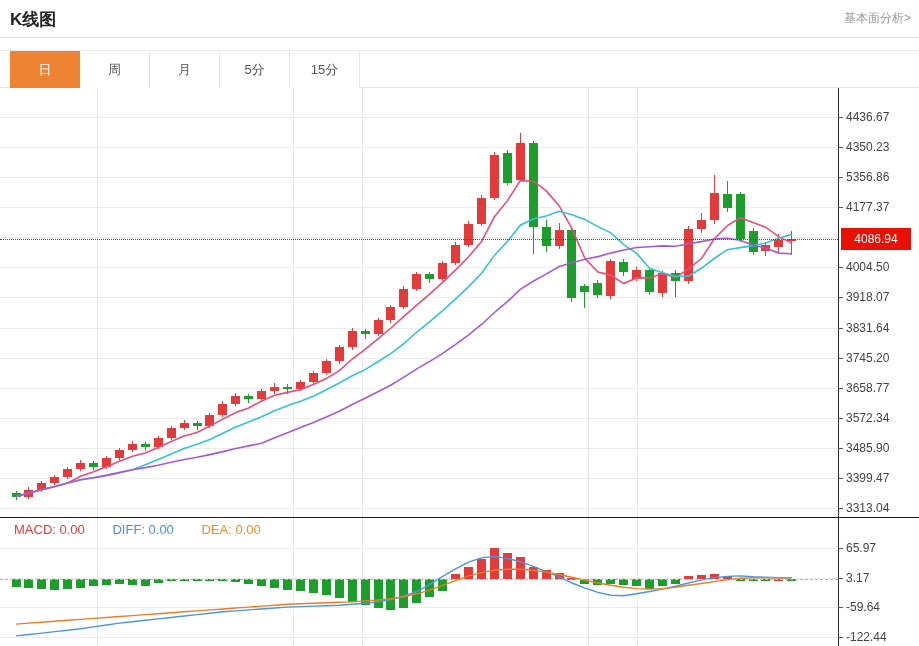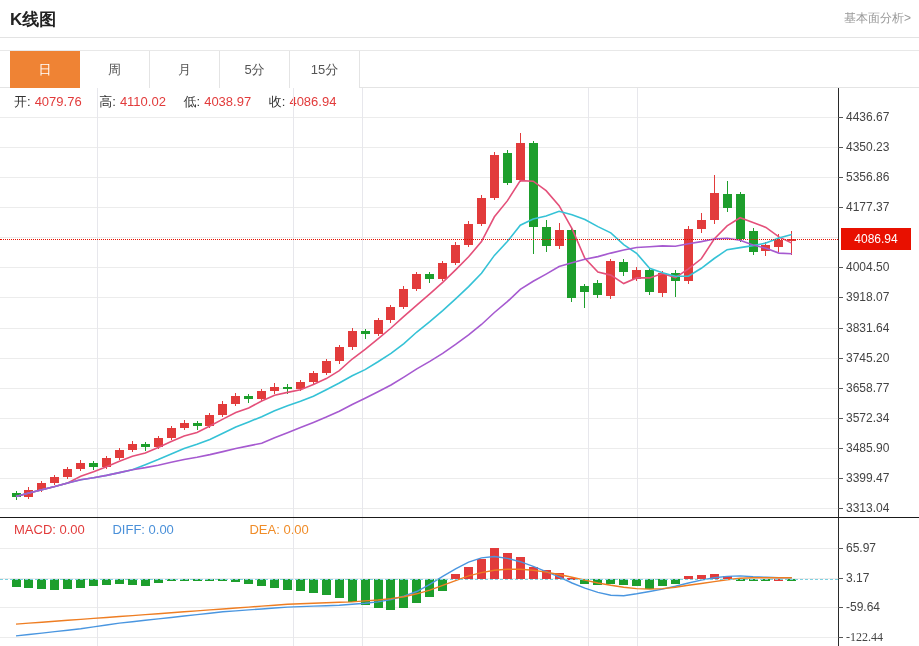--- a/index.html
+++ b/index.html
@@ -40,30 +40,24 @@
   <div class="abs tabsrow" id="tabsrow">
       <div class="tab first selected" style="left: 10px; background: rgb(239, 131, 52);">日</div>
       <div class="tab" style="left: 80px;">周</div>
       <div class="tab" style="left: 150px;">月</div>
       <div class="tab" style="left: 220px;">5分</div>
       <div class="tab" style="left: 290px;">15分</div>
     </div>
 
   <div class="abs" id="chart" style="left:0;top:88px;width:919px;height:558px;"></div>
 
-  <div class="abs readout" style="left:14px;top:93px;">
-    <span class="lab" style="color: rgb(51, 51, 51);">开:</span><span class="val-red" style="margin-right: 14px; color: rgb(226, 59, 59);">4079.76</span>
-    <span class="lab" style="color: rgb(51, 51, 51);">高:</span><span class="val-red" style="margin-right: 14px; color: rgb(226, 59, 59);">4110.02</span>
-    <span class="lab" style="color: rgb(51, 51, 51);">低:</span><span class="val-red" style="margin-right: 14px; color: rgb(226, 59, 59);">4038.97</span>
-    <span class="lab" style="color: rgb(51, 51, 51);">收:</span><span class="val-red" style="color: rgb(226, 59, 59);">4086.94</span>
-  </div>
   <div class="abs readout" style="left:14px;top:522px;">
     <span id="macdtxt" style="margin-right: 24px; color: rgb(226, 59, 59);">MACD: 0.00</span>
     <span id="difftxt" style="margin-right: 24px; color: rgb(74, 144, 217);">DIFF: 0.00</span>
-    <span id="deatxt" style="color: rgb(240, 140, 40); margin-left: 48px;">DEA: 0.00</span>
+    <span id="deatxt" style="color: rgb(240, 140, 40);">DEA: 0.00</span>
   </div>
 <div class="abs gridh" style="left: 0px; top: 117px; width: 838px;"></div>
     <div class="abs gridh" style="left: 0px; top: 147.077px; width: 838px;"></div>
     <div class="abs gridh" style="left: 0px; top: 177.154px; width: 838px;"></div>
     <div class="abs gridh" style="left: 0px; top: 207.231px; width: 838px;"></div>
     <div class="abs gridh" style="left: 0px; top: 237.308px; width: 838px;"></div>
     <div class="abs gridh" style="left: 0px; top: 267.385px; width: 838px;"></div>
     <div class="abs gridh" style="left: 0px; top: 297.462px; width: 838px;"></div>
     <div class="abs gridh" style="left: 0px; top: 327.539px; width: 838px;"></div>
     <div class="abs gridh" style="left: 0px; top: 357.616px; width: 838px;"></div>
@@ -306,15 +300,15 @@
     <div class="abs ticklab" style="left: 846px; top: 470.924px;">3399.47</div>
     <div class="abs tickdash" style="left: 838px; top: 508.001px;"></div>
     <div class="abs ticklab" style="left: 846px; top: 501.001px;">3313.04</div>
     <div class="abs tickdash" style="left: 838px; top: 548.036px;"></div>
     <div class="abs ticklab" style="left: 846px; top: 541.036px;">65.97</div>
     <div class="abs tickdash" style="left: 838px; top: 577.702px;"></div>
     <div class="abs ticklab" style="left: 846px; top: 570.702px;">3.17</div>
     <div class="abs tickdash" style="left: 838px; top: 607.374px;"></div>
     <div class="abs ticklab" style="left: 846px; top: 600.374px;">-59.64</div>
     <div class="abs tickdash" style="left: 838px; top: 637.041px;"></div>
-    <div class="abs ticklab" style="left: 846px; top: 630.041px; font-family: Liberation Serif, serif;">-122.44</div>
+    <div class="abs ticklab" style="left: 846px; top: 630.041px;">-122.44</div>
     <div class="abs pricetag" style="left: 841px; top: 227.699px; background: rgb(232, 16, 0);">4086.94</div>
   </div>
 
 </body></html>

